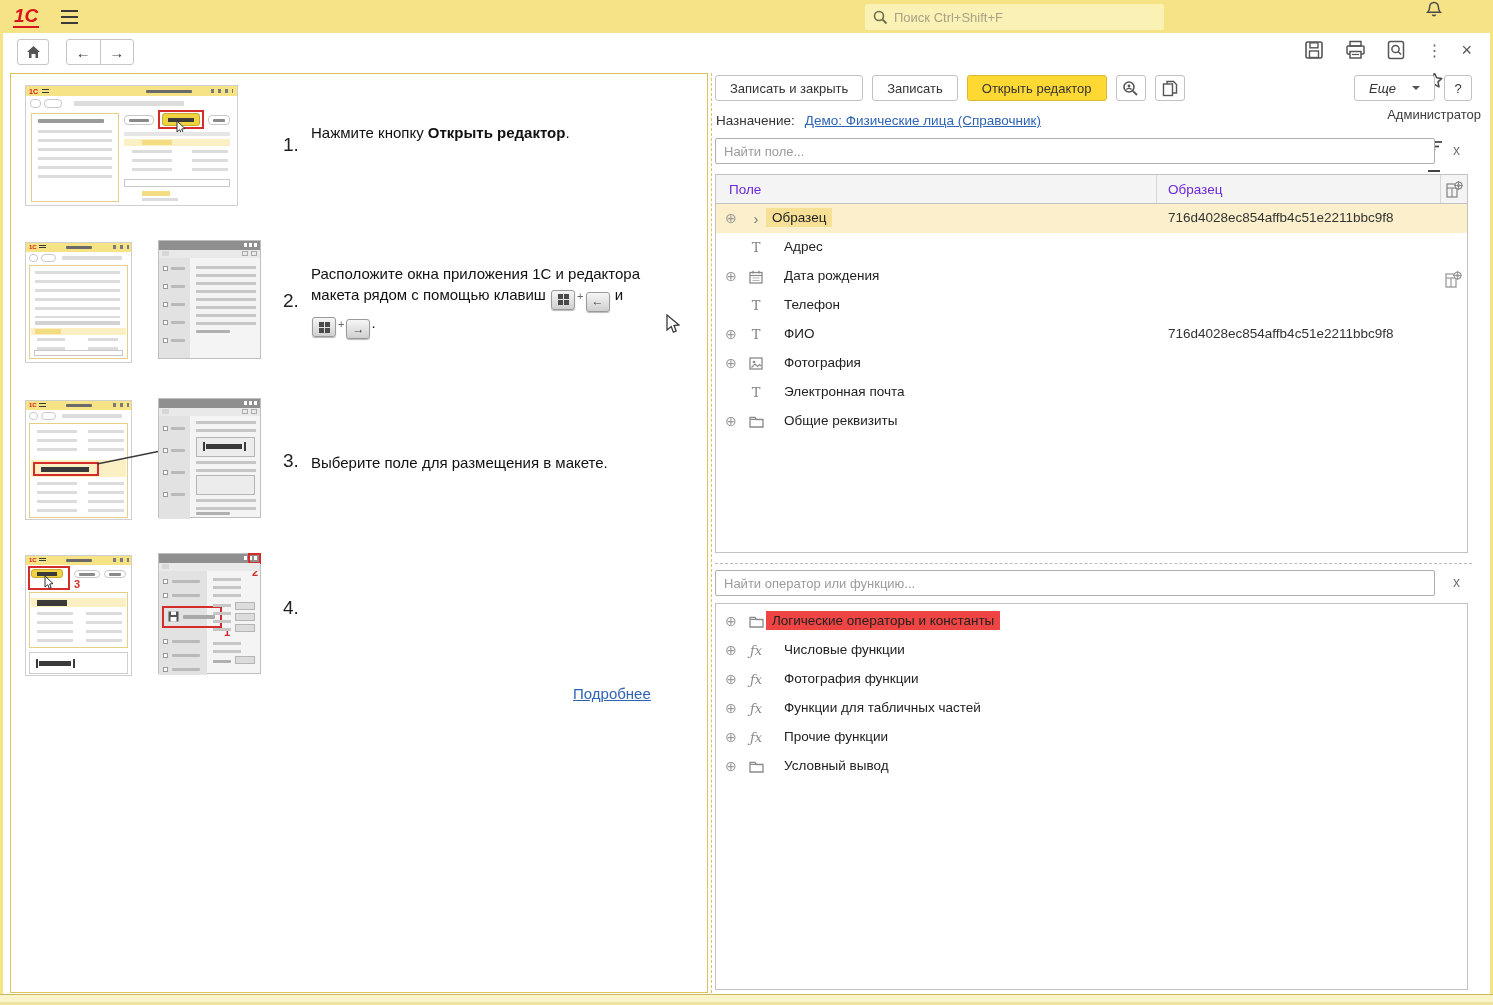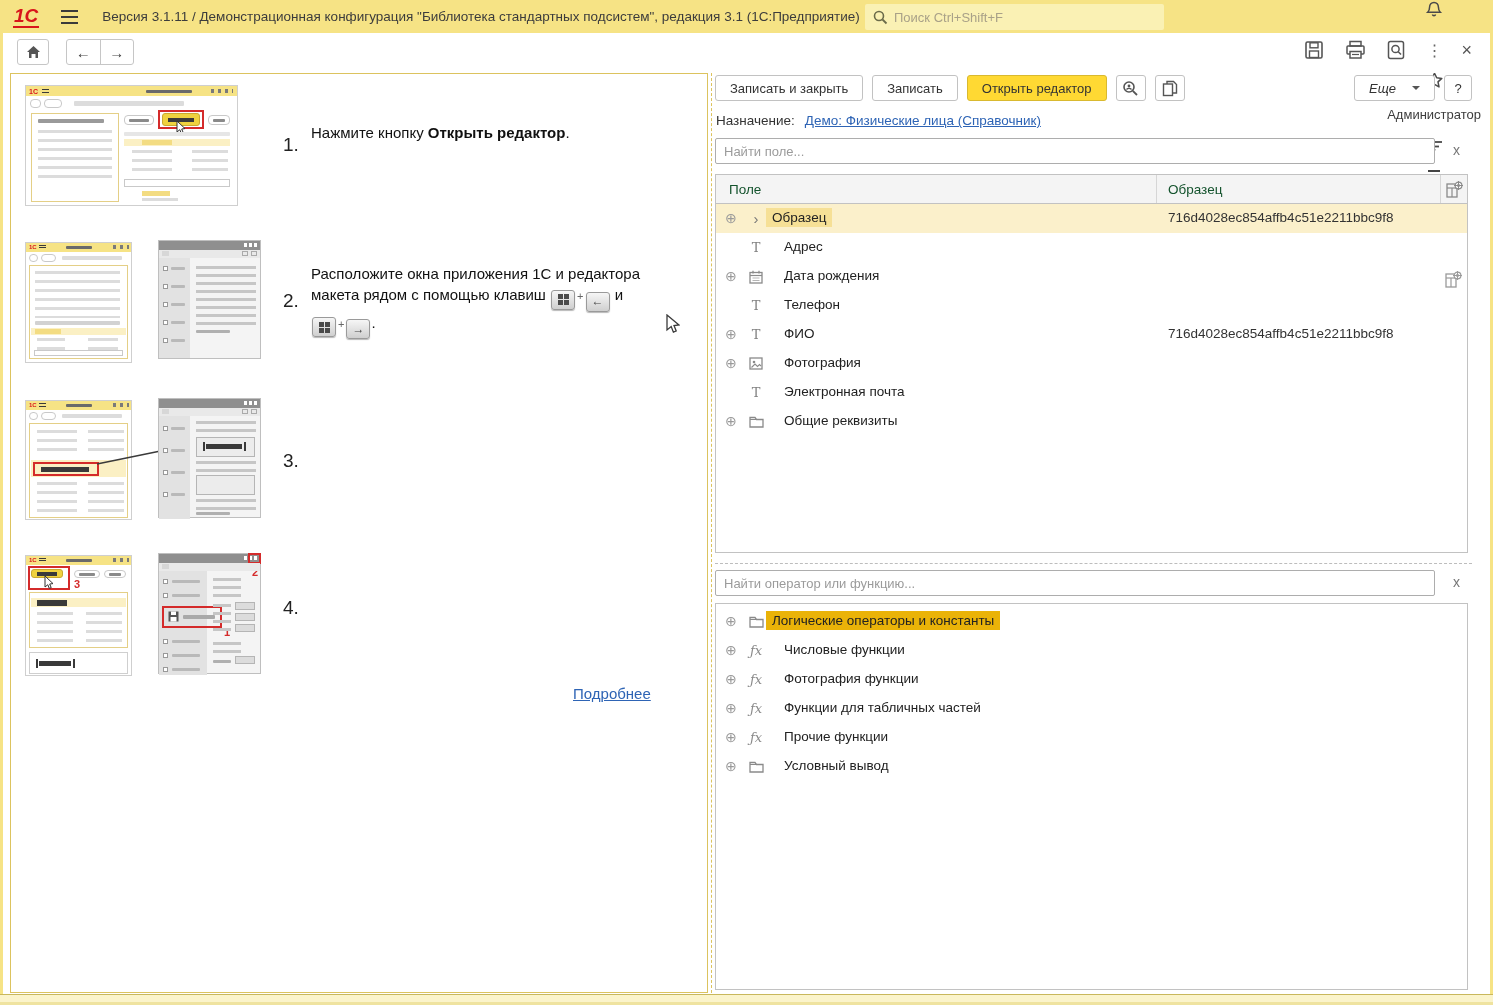--- a/index.html
+++ b/index.html
@@ -108,21 +108,21 @@
   .btn-help { width:28px; padding:0; justify-content:center; }
   .asg-row { position:absolute; left:1px; top:40px; font-size:13.5px; color:#333; }
   .asg-row .asg-link { margin-left:10px; }
   .search-row { position:absolute; left:0; width:757px; height:26px; }
   .search-input { position:absolute; left:0; top:0; width:720px; height:26px; border:1px solid #ADADAD;
     border-radius:2px; font-size:13px; color:#555; padding:0 8px; outline:none; font-family:"Liberation Sans",sans-serif;}
   .search-input::placeholder { color:#9B9B9B; }
   .clear-x { position:absolute; left:738px; top:4px; font-size:14px; color:#777; cursor:pointer; line-height:16px;}
   .grid { position:absolute; left:0; width:753px; border:1px solid #C2C2C2; background:#fff; }
   .grid-head { height:29px; background:#F4F4F4; border-bottom:1px solid #C2C2C2; position:relative;
-    font-size:13.5px; color:#14532d; }
+    font-size:13.5px; color:#6d28d9; }
   .grid-head .h1 { position:absolute; left:13px; top:7px; }
   .grid-head .h2 { position:absolute; left:452px; top:7px; }
   .grid-head .vd1 { position:absolute; left:440px; top:0; bottom:0; width:1px; background:#D6D6D6; }
   .grid-head .vd2 { position:absolute; left:724px; top:0; bottom:0; width:1px; background:#D6D6D6; }
   .gear-ico { position:absolute; left:729px; top:5px; }
   .frow { position:relative; height:29px; font-size:13.5px; color:#222; }
   .frow.sel { background:#FBF0CB; }
   .exp { position:absolute; left:9px; top:7px; font-size:14px; color:#9a9a9a; cursor:pointer; line-height:14px;}
   .ficon { position:absolute; left:31px; top:6px; width:18px; height:17px; display:flex;
     align-items:center; justify-content:center; color:#8a8a8a; }
@@ -139,21 +139,20 @@
 </head>
 <body>
 
 <div class="titlebar">
   <span class="tb-logo">1С</span>
   <span class="burger">
       <i></i>
       <i></i>
       <i></i>
     </span>
-  <span class="tb-title">Версия 3.1.11 / Демонстрационная конфигурация "Библиотека стандартных подсистем", редакция 3.1  (1С:Предприятие)</span>
   <div class="tb-search">
     <svg class="mini-ic" width="15" height="15" viewBox="0 0 15 15">
         <circle cx="6" cy="6" r="4.5" fill="none" stroke="#6b6b4a" stroke-width="1.6"></circle>
         <line x1="9.5" y1="9.5" x2="13.5" y2="13.5" stroke="#6b6b4a" stroke-width="1.8"></line>
       </svg>
     <input placeholder="Поиск Ctrl+Shift+F" style="">
   </div>
   <div class="tb-right">
     <span class="tb-ico">
       <svg class="mini-ic" width="18" height="18" viewBox="0 0 18 18">
@@ -466,20 +465,21 @@
           <svg class="mini-ic" width="11" height="11" viewBox="0 0 11 11">
             <rect x="0" y="0" width="5" height="5" fill="#4a4a4a"></rect>
             <rect x="6" y="0" width="5" height="5" fill="#4a4a4a"></rect>
             <rect x="0" y="6" width="5" height="5" fill="#4a4a4a"></rect>
             <rect x="6" y="6" width="5" height="5" fill="#4a4a4a"></rect>
           </svg>
         </span><span class="key-plus">+</span><span class="key">→</span><span>.</span></div>
   </div>
 
   <span class="step-num" style="left:272px; top:376px;">3.</span>
+  <div class="step-text" style="left:300px; top:378px;">Выберите поле для размещения в макете.</div>
 
   <span class="step-num" style="left:272px; top:523px;">4.</span>
 
   <a class="more-link">Подробнее</a>
 
   <svg style="position:absolute;left:655px;top:240px;" width="14" height="20" viewBox="0 0 14 20">
     <path d="M1 1 L1 16 L5.2 12.6 L7.4 18.2 L10.2 17 L8 11.6 L13 11 Z" fill="#fff" stroke="#3a3a3a" stroke-width="1.3"></path>
   </svg>
 </div>
 <div class="v-split"></div>
@@ -621,21 +621,21 @@
 
   <div class="grid" style="top:530px; height:387px;">
     <div class="frow" style="margin-top:3px;">
       <span class="exp">⊕</span>
       <span class="ficon">
         <svg class="mini-ic" width="15" height="13" viewBox="0 0 15 13">
             <path d="M1 2.5 h5 l1.5 2 H14 v7.5 H1 Z" fill="none" stroke="#8a8a8a" stroke-width="1.3"></path>
             <line x1="1" y1="4.5" x2="7" y2="4.5" stroke="#8a8a8a" stroke-width="1"></line>
           </svg>
       </span>
-      <span class="flabel chip" style="background:#eab308;">Логические операторы и константы</span>
+      <span class="flabel chip" style="background:#ef4444;">Логические операторы и константы</span>
     </div>
     <div class="frow">
       <span class="exp">⊕</span>
       <span class="ficon fx">ƒx</span>
       <span class="flabel">Числовые функции</span>
     </div>
     <div class="frow">
       <span class="exp">⊕</span>
       <span class="ficon fx">ƒx</span>
       <span class="flabel">Фотография функции</span>

